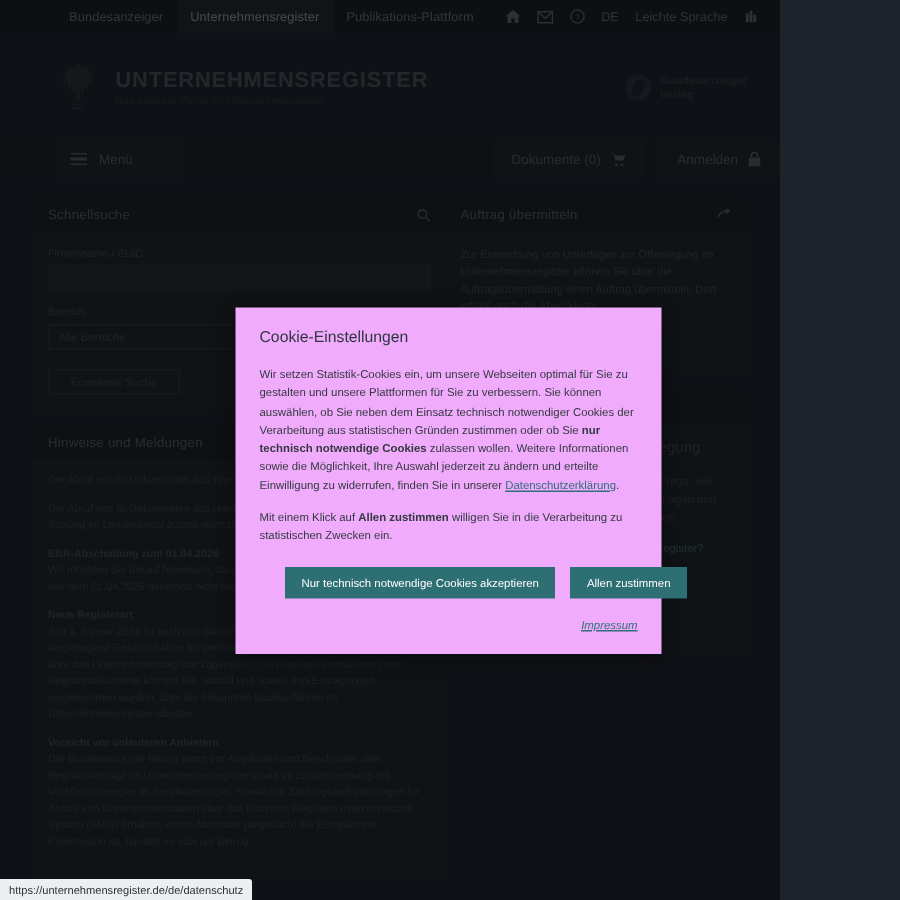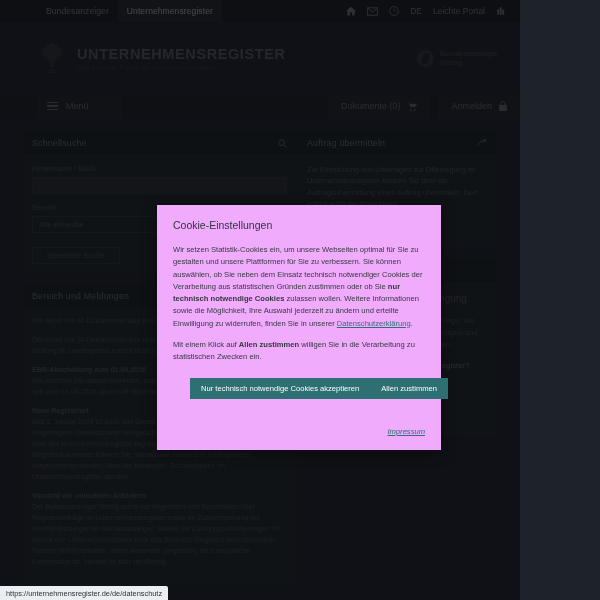--- a/index.html
+++ b/index.html
@@ -123,21 +123,21 @@
   }
   .modal h2 {
     font-size: 10.5px; font-weight: 400; color: #2f3640; margin-bottom: 13px;
   }
   .modal p {
     font-size: 7.6px; line-height: 1.62; color: #34393f; margin-bottom: 9px;
   }
   .modal p b { font-weight: 700; }
   .modal a.inline { color: #2f6f77; text-decoration: underline; }
   .modal-actions {
-    display: flex; margin-top: 14px; margin-bottom: 21px;
+    display: flex; gap: 10px; margin-top: 14px; margin-bottom: 7px;
     padding-left: 17px;
   }
   .btn-teal {
     background: #2e6f73; color: #fff; border: 0; cursor: pointer;
     font-family: "Liberation Sans", sans-serif; font-size: 7.6px;
     padding: 6px 11px; white-space: nowrap;
   }
   .modal-foot { text-align: right; }
   .modal-foot a { font-size: 7.6px; color: #2f6f77; text-decoration: underline; font-style: italic; }
   
@@ -154,41 +154,44 @@
 <div id="page">
 
   <div class="topbar">
     <div class="topbar-tabs">
       <div class="ttab">
           <span>Bundesanzeiger</span>
         </div>
       <div class="ttab active">
           <span>Unternehmensregister</span>
         </div>
+      <div class="ttab">
+          <span>Publikations-Plattform</span>
+        </div>
     </div>
     <div class="topbar-right">
       <span class="ic">
         <svg width="10" height="10" viewBox="0 0 16 16" fill="#8d99a6">
             <path d="M8 1 0 8h2.2v7h4V10h3.6v5h4V8H16z"></path>
           </svg>
       </span>
       <span class="ic">
         <svg width="11" height="9" viewBox="0 0 18 14" fill="none" stroke="#8d99a6" stroke-width="1.5">
             <rect x="1" y="1" width="16" height="12"></rect>
             <path d="M1 1l8 7 8-7"></path>
           </svg>
       </span>
       <span class="ic">
         <svg width="10" height="10" viewBox="0 0 16 16">
             <circle cx="8" cy="8" r="7" fill="none" stroke="#8d99a6" stroke-width="1.4"></circle>
             <text x="8" y="11.5" font-size="9" text-anchor="middle" fill="#8d99a6" font-family="Liberation Sans">?</text>
           </svg>
       </span>
       <span class="tb-label">DE</span>
-      <span class="tb-label">Leichte Portal</span>
+      <span class="tb-label">Leichte Sprache</span>
       <span class="ic">
         <svg width="10" height="10" viewBox="0 0 16 16" fill="#8d99a6">
             <rect x="2" y="5" width="3" height="9"></rect>
             <rect x="6" y="2" width="3" height="12"></rect>
             <rect x="10" y="6" width="3" height="8"></rect>
           </svg>
       </span>
     </div>
   </div>
 
@@ -260,21 +263,21 @@
                 <span>Alle Bereiche</span>
               </div>
             <div class="btn-ghost">
                 <span>Erweiterte Suche</span>
               </div>
           </div>
         </div>
 
         <div class="panel">
           <div class="panel-head">
-            <span>Bereich und Meldungen</span>
+            <span>Hinweise und Meldungen</span>
           </div>
           <div class="news-body">
             <p class="news-p"><span>Der Abruf von SI-Dokumenten aus Bremen steht zurzeit nicht zur Verfügung.</span></p>
             <p class="news-p"><span>Der Abruf von SI-Dokumenten aus Hamburg steht aufgrund einer technischen Störung im Landesportal zurzeit nicht zur Verfügung.</span></p>
             <p class="news-p"><span class="news-h">EBR-Abschaltung zum 01.04.2026</span><span>Wir möchten Sie darauf hinweisen, dass das European Business Register (EBR) seit dem 01.04.2026 dauerhaft nicht mehr zur Verfügung steht.</span></p>
             <p class="news-p"><span class="news-h">Neue Registerart</span><span>Seit 1. Januar 2024 ist auch das Gesellschaftsregister (GsR), in dem eingetragene Gesellschaften bürgerlichen Rechts (eGbR) beauskunftet werden, über das Unternehmensregister zugänglich. Die Registerinformationen und Registerdokumente können Sie, sobald und soweit dort Eintragungen vorgenommen wurden, über die bekannten Suchverfahren im Unternehmensregister abrufen.</span></p>
             <p class="news-p"><span class="news-h">Vorsicht vor unlauteren Anbietern</span><span>Der Bundesanzeiger Verlag warnt vor Angeboten und Bescheiden über Registereinträge im Unternehmensregister sowie im Zusammenhang mit Veröffentlichungen im Bundesanzeiger. Soweit Sie Zahlungsaufforderungen für Abrufe von Unternehmensdaten über das Business Registers Interconnection System (BRIS) erhalten, deren Absender (angeblich) die Europäische Kommission ist, handelt es sich um Betrug.</span></p>
           </div>
         </div>
 

